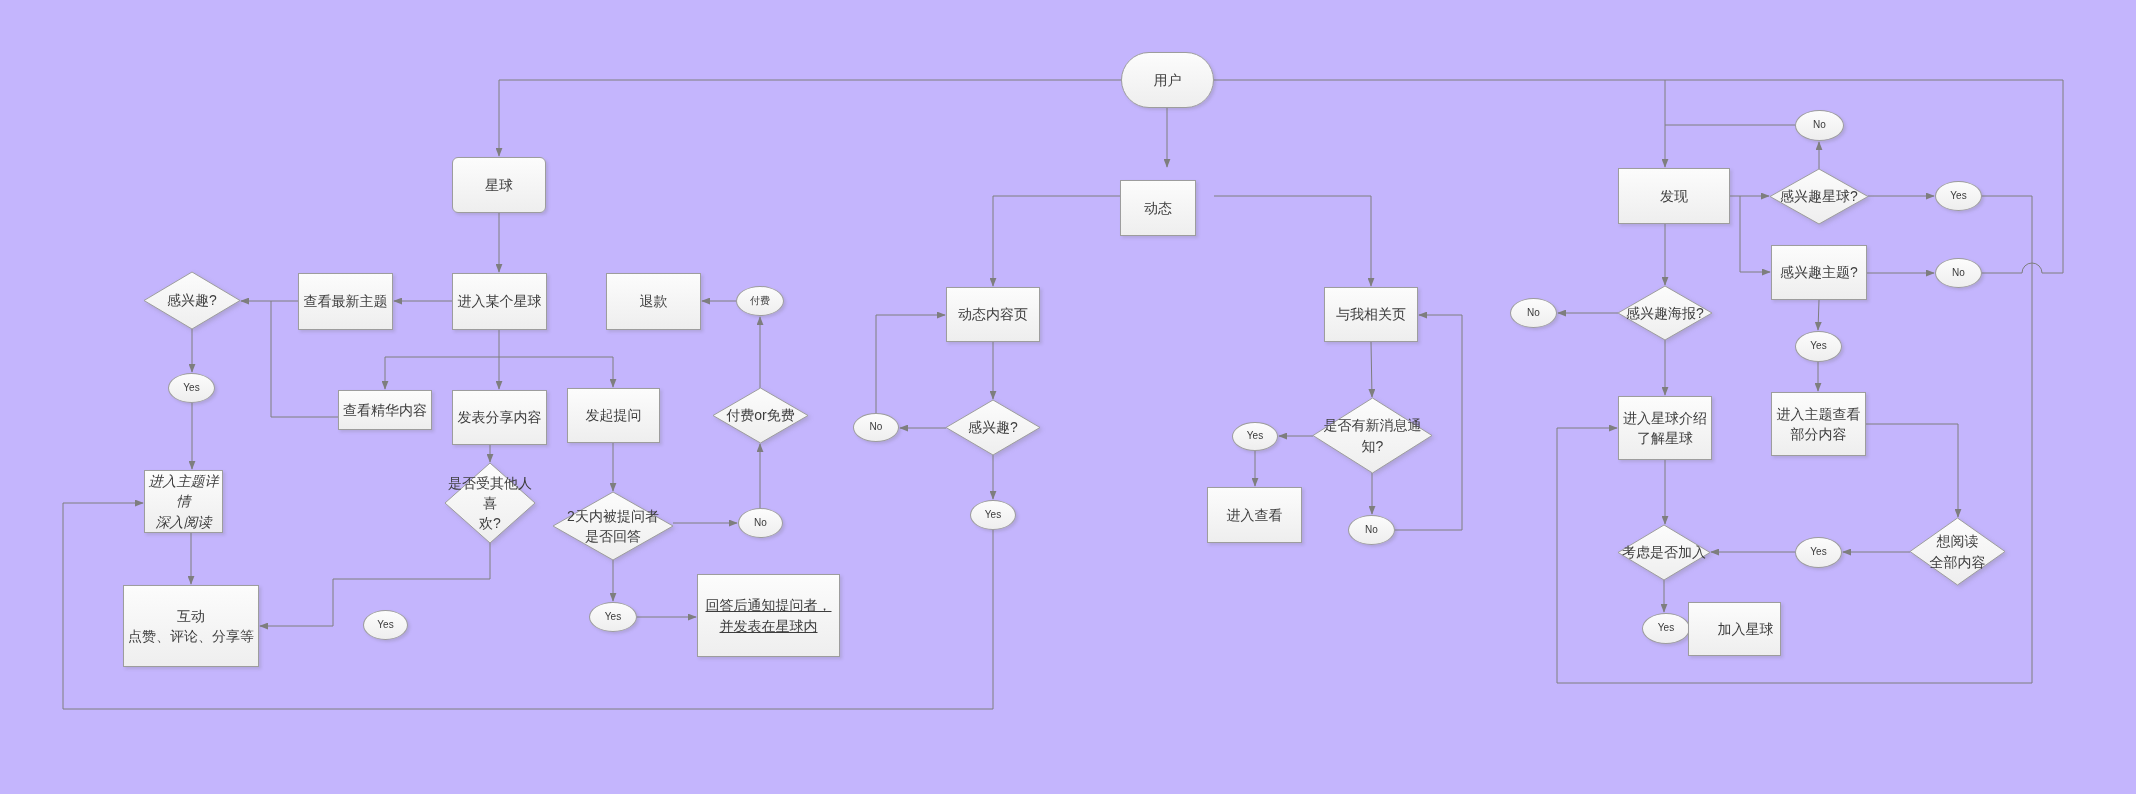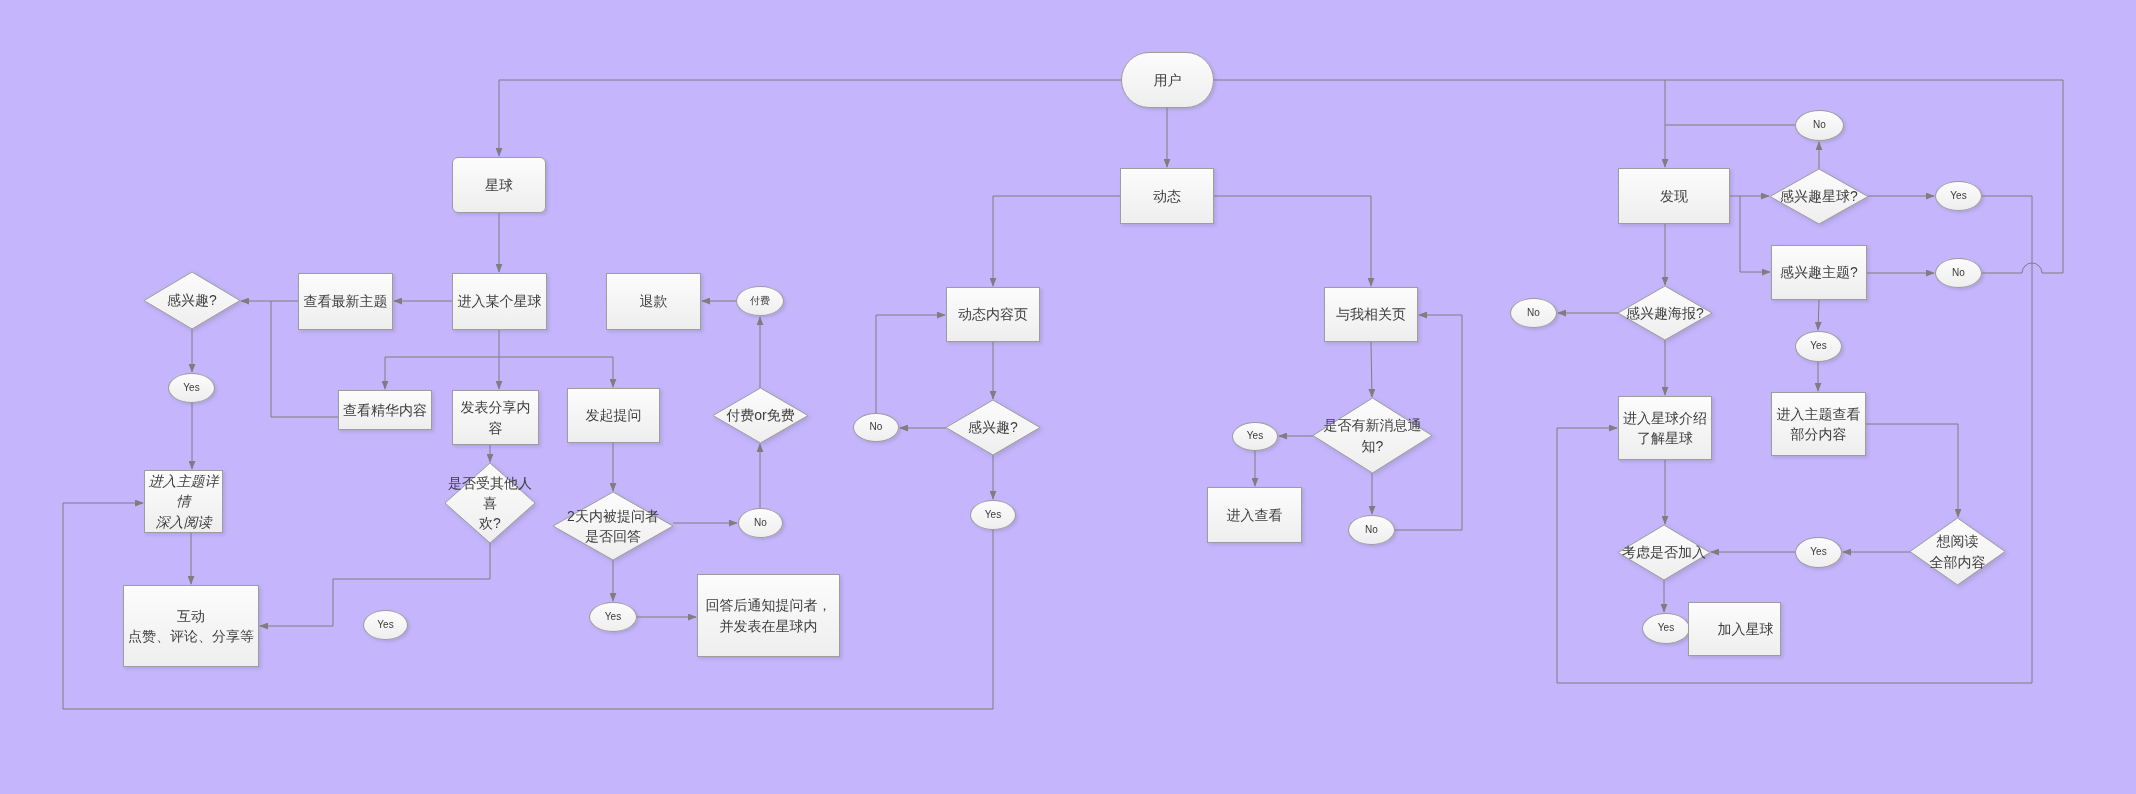--- a/index.html
+++ b/index.html
@@ -112,21 +112,21 @@
       <span class="lbl">进入主题详情
 深入阅读</span>
     </div>
     <div class="node rect" style="left: 123px; top: 585px; width: 136px; height: 82px;">
       <span class="lbl">互动
 点赞、评论、分享等</span>
     </div>
     <div class="node rect" style="left: 338px; top: 390px; width: 94px; height: 40px;">
       <span class="lbl">查看精华内容</span>
     </div>
-    <div class="node rect" style="left: 452px; top: 390px; width: 87px; height: 55px;">
+    <div class="node rect" style="left: 452px; top: 390px; width: 95px; height: 55px;">
       <span class="lbl">发表分享内容</span>
     </div>
     <div class="node rect" style="left: 567px; top: 388px; width: 93px; height: 55px;">
       <span class="lbl">发起提问</span>
     </div>
     <div class="node diamond" style="left: 445px; top: 463px; width: 90px; height: 80px;">
       <svg viewBox="0 0 90 80">
         <polygon points="45,0 90,40 45,80 0,40" fill="url(#diamondGrad)" stroke="#9d9d9d" stroke-width="1"></polygon>
       </svg>
       <span class="lbl">是否受其他人喜
@@ -153,25 +153,25 @@
     <div class="node diamond" style="left: 553px; top: 492px; width: 120px; height: 68px;">
       <svg viewBox="0 0 120 68">
         <polygon points="60,0 120,34 60,68 0,34" fill="url(#diamondGrad)" stroke="#9d9d9d" stroke-width="1"></polygon>
       </svg>
       <span class="lbl">2天内被提问者
 是否回答</span>
     </div>
     <div class="node ellipse" style="left: 589px; top: 602px; width: 48px; height: 30px;">
       <span class="lbl">Yes</span>
     </div>
-    <div class="node rect" style="left: 697px; top: 574px; width: 143px; height: 83px;">
+    <div class="node rect" style="left: 697px; top: 574px; width: 143px; height: 83px; text-decoration: underline;">
       <span class="lbl">回答后通知提问者，
 并发表在星球内</span>
     </div>
-    <div class="node rect" style="left: 1120px; top: 168px; width: 94px; height: 56px; text-align: center;">
+    <div class="node rect" style="left: 1120px; top: 180px; width: 76px; height: 56px; text-align: center;">
       <span class="lbl">动态</span>
     </div>
     <div class="node rect" style="left: 946px; top: 287px; width: 94px; height: 55px;">
       <span class="lbl">动态内容页</span>
     </div>
     <div class="node rect" style="left: 1324px; top: 287px; width: 94px; height: 55px;">
       <span class="lbl">与我相关页</span>
     </div>
     <div class="node diamond" style="left: 946px; top: 400px; width: 94px; height: 55px;">
       <svg viewBox="0 0 94 55">

